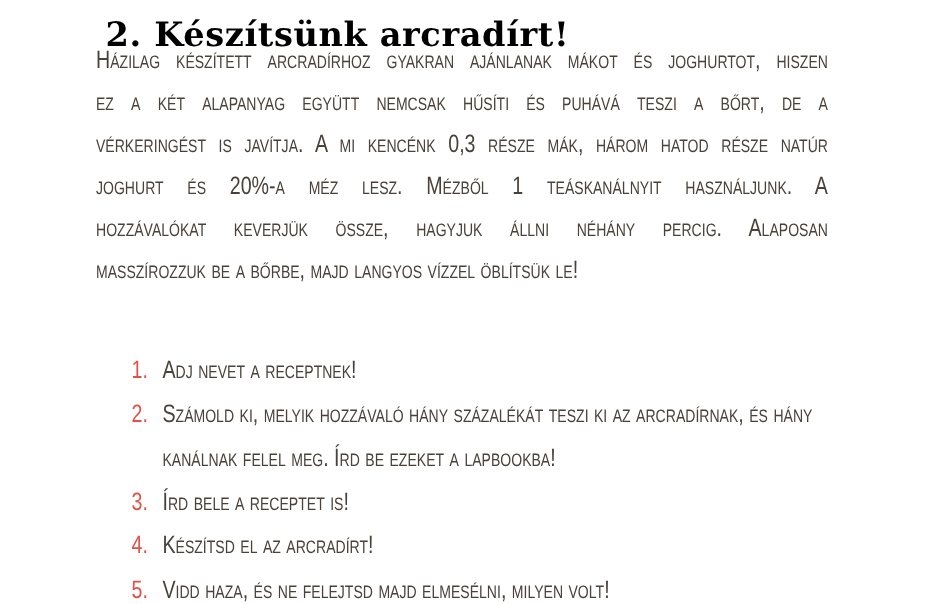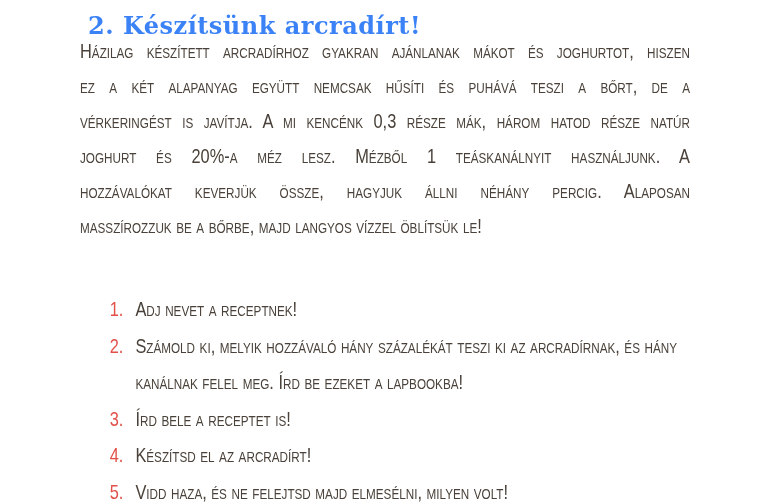--- a/index.html
+++ b/index.html
@@ -19,23 +19,23 @@
     inset: 0;
     background: #ffffff;
   }
   
   .title {
     position: absolute;
     left: 88px;
     top: -5px;
     font-family: "DejaVu Serif", serif;
     font-weight: bold;
-    font-size: 24px;
+    font-size: 28px;
     line-height: 30px;
-    color: #3b82f6;
+    color: #000000;
     letter-spacing: 0.5px;
     white-space: nowrap;
   }
   
   .condensed {
     position: absolute;
     left: 80px;
     top: 33px;
     width: 782px;
     transform: scaleX(0.78);

